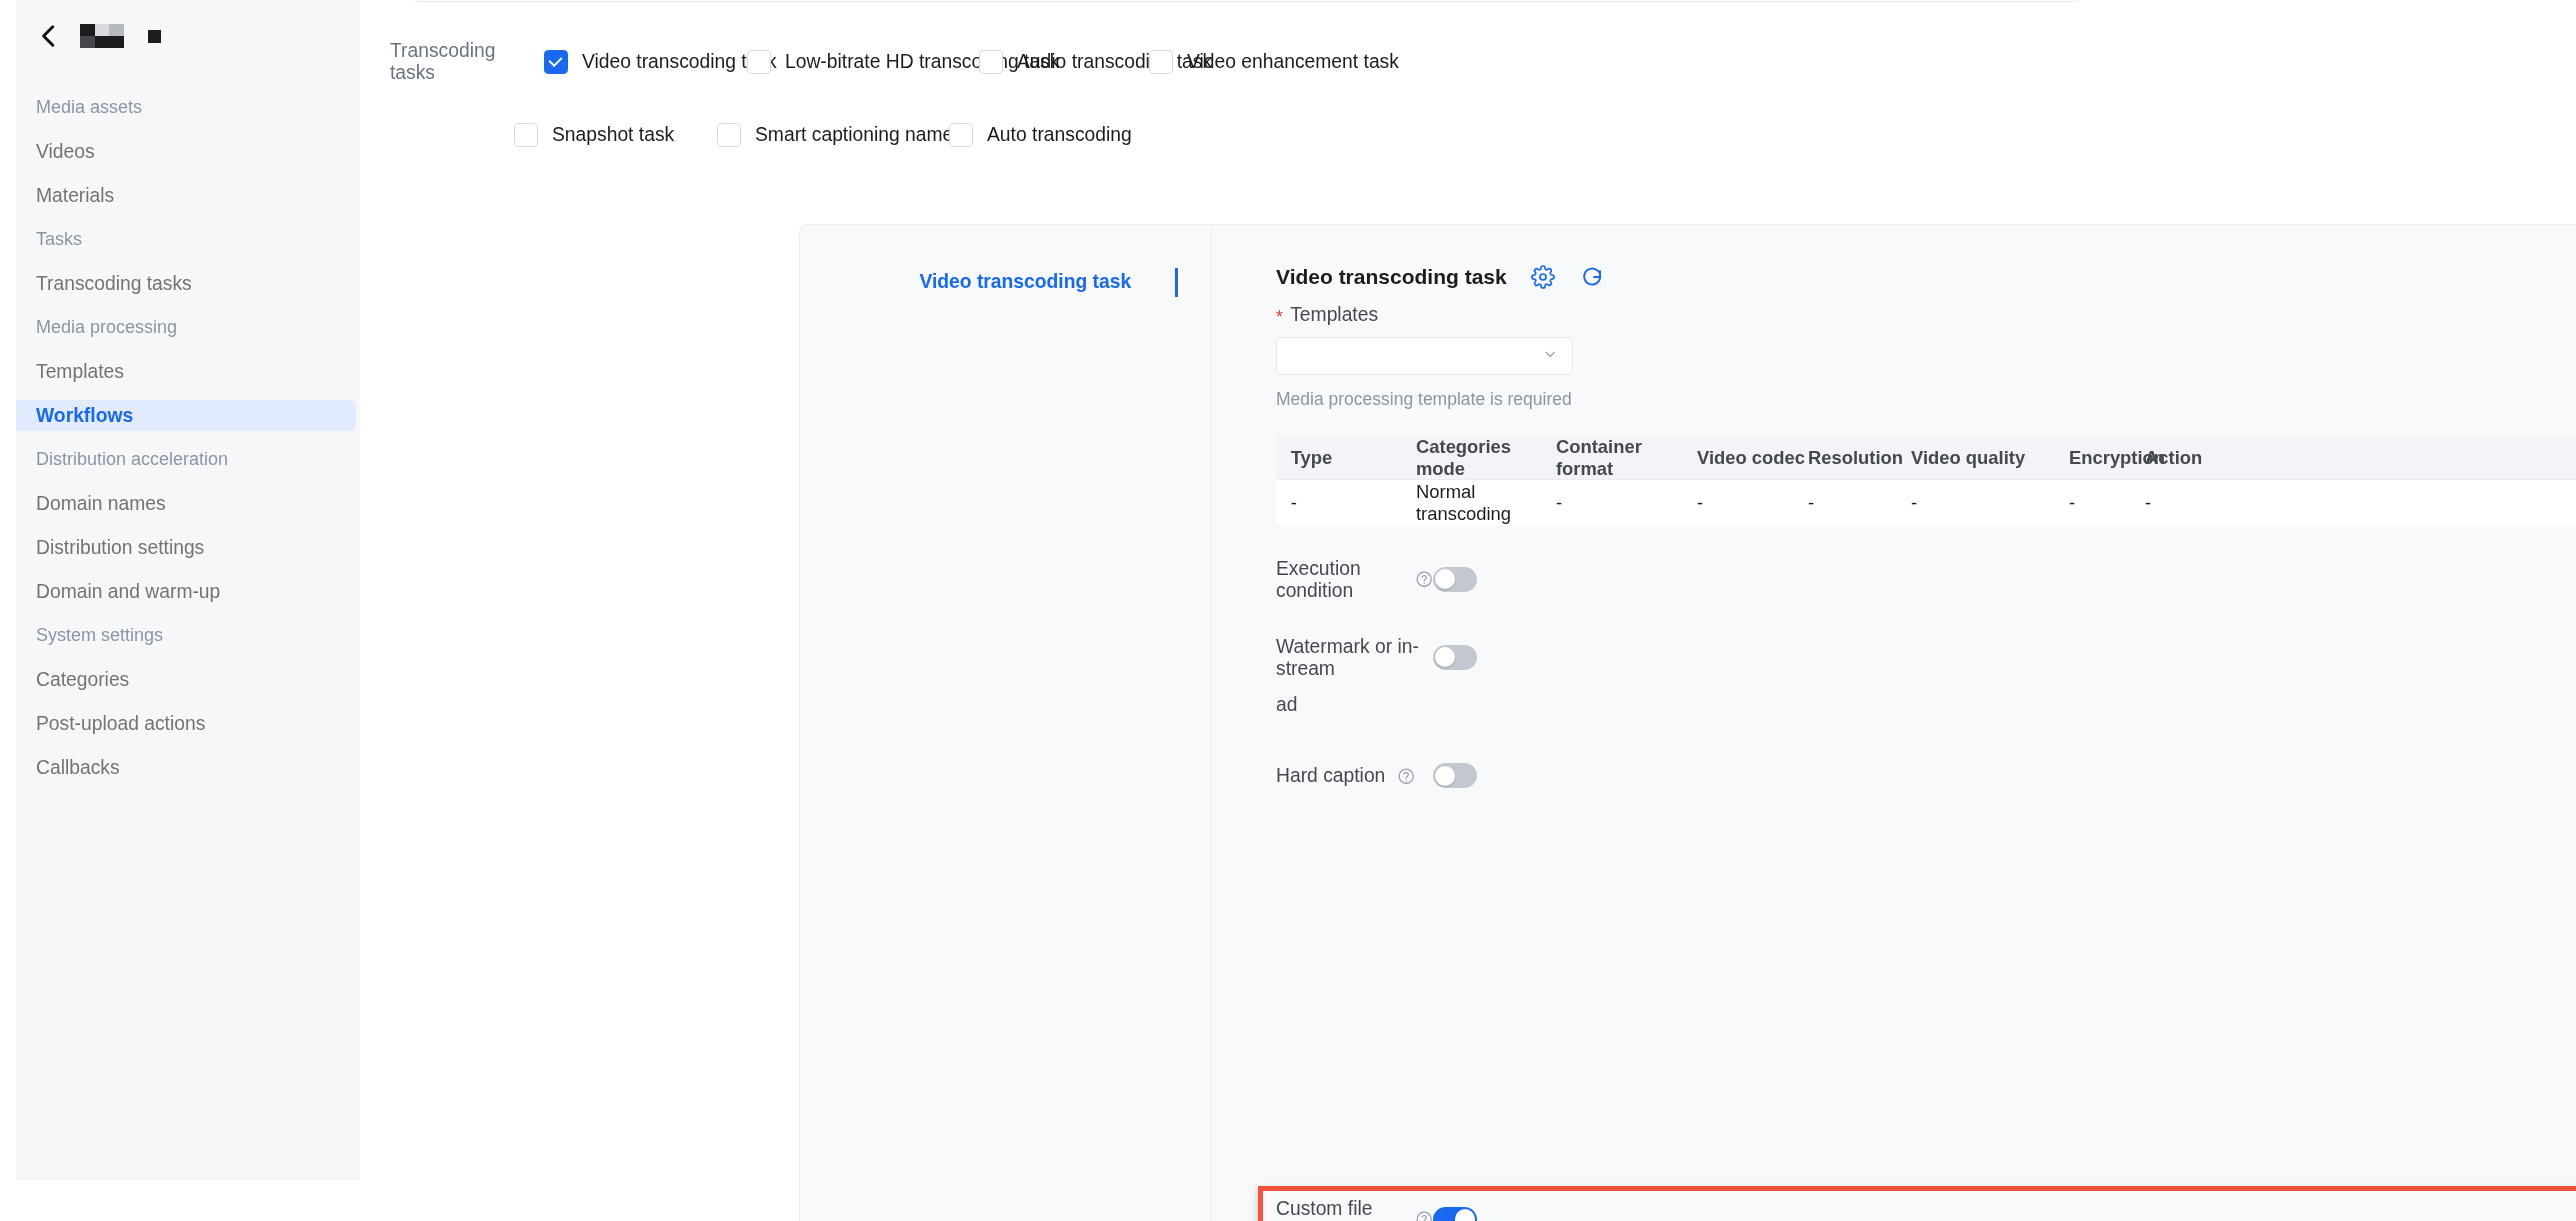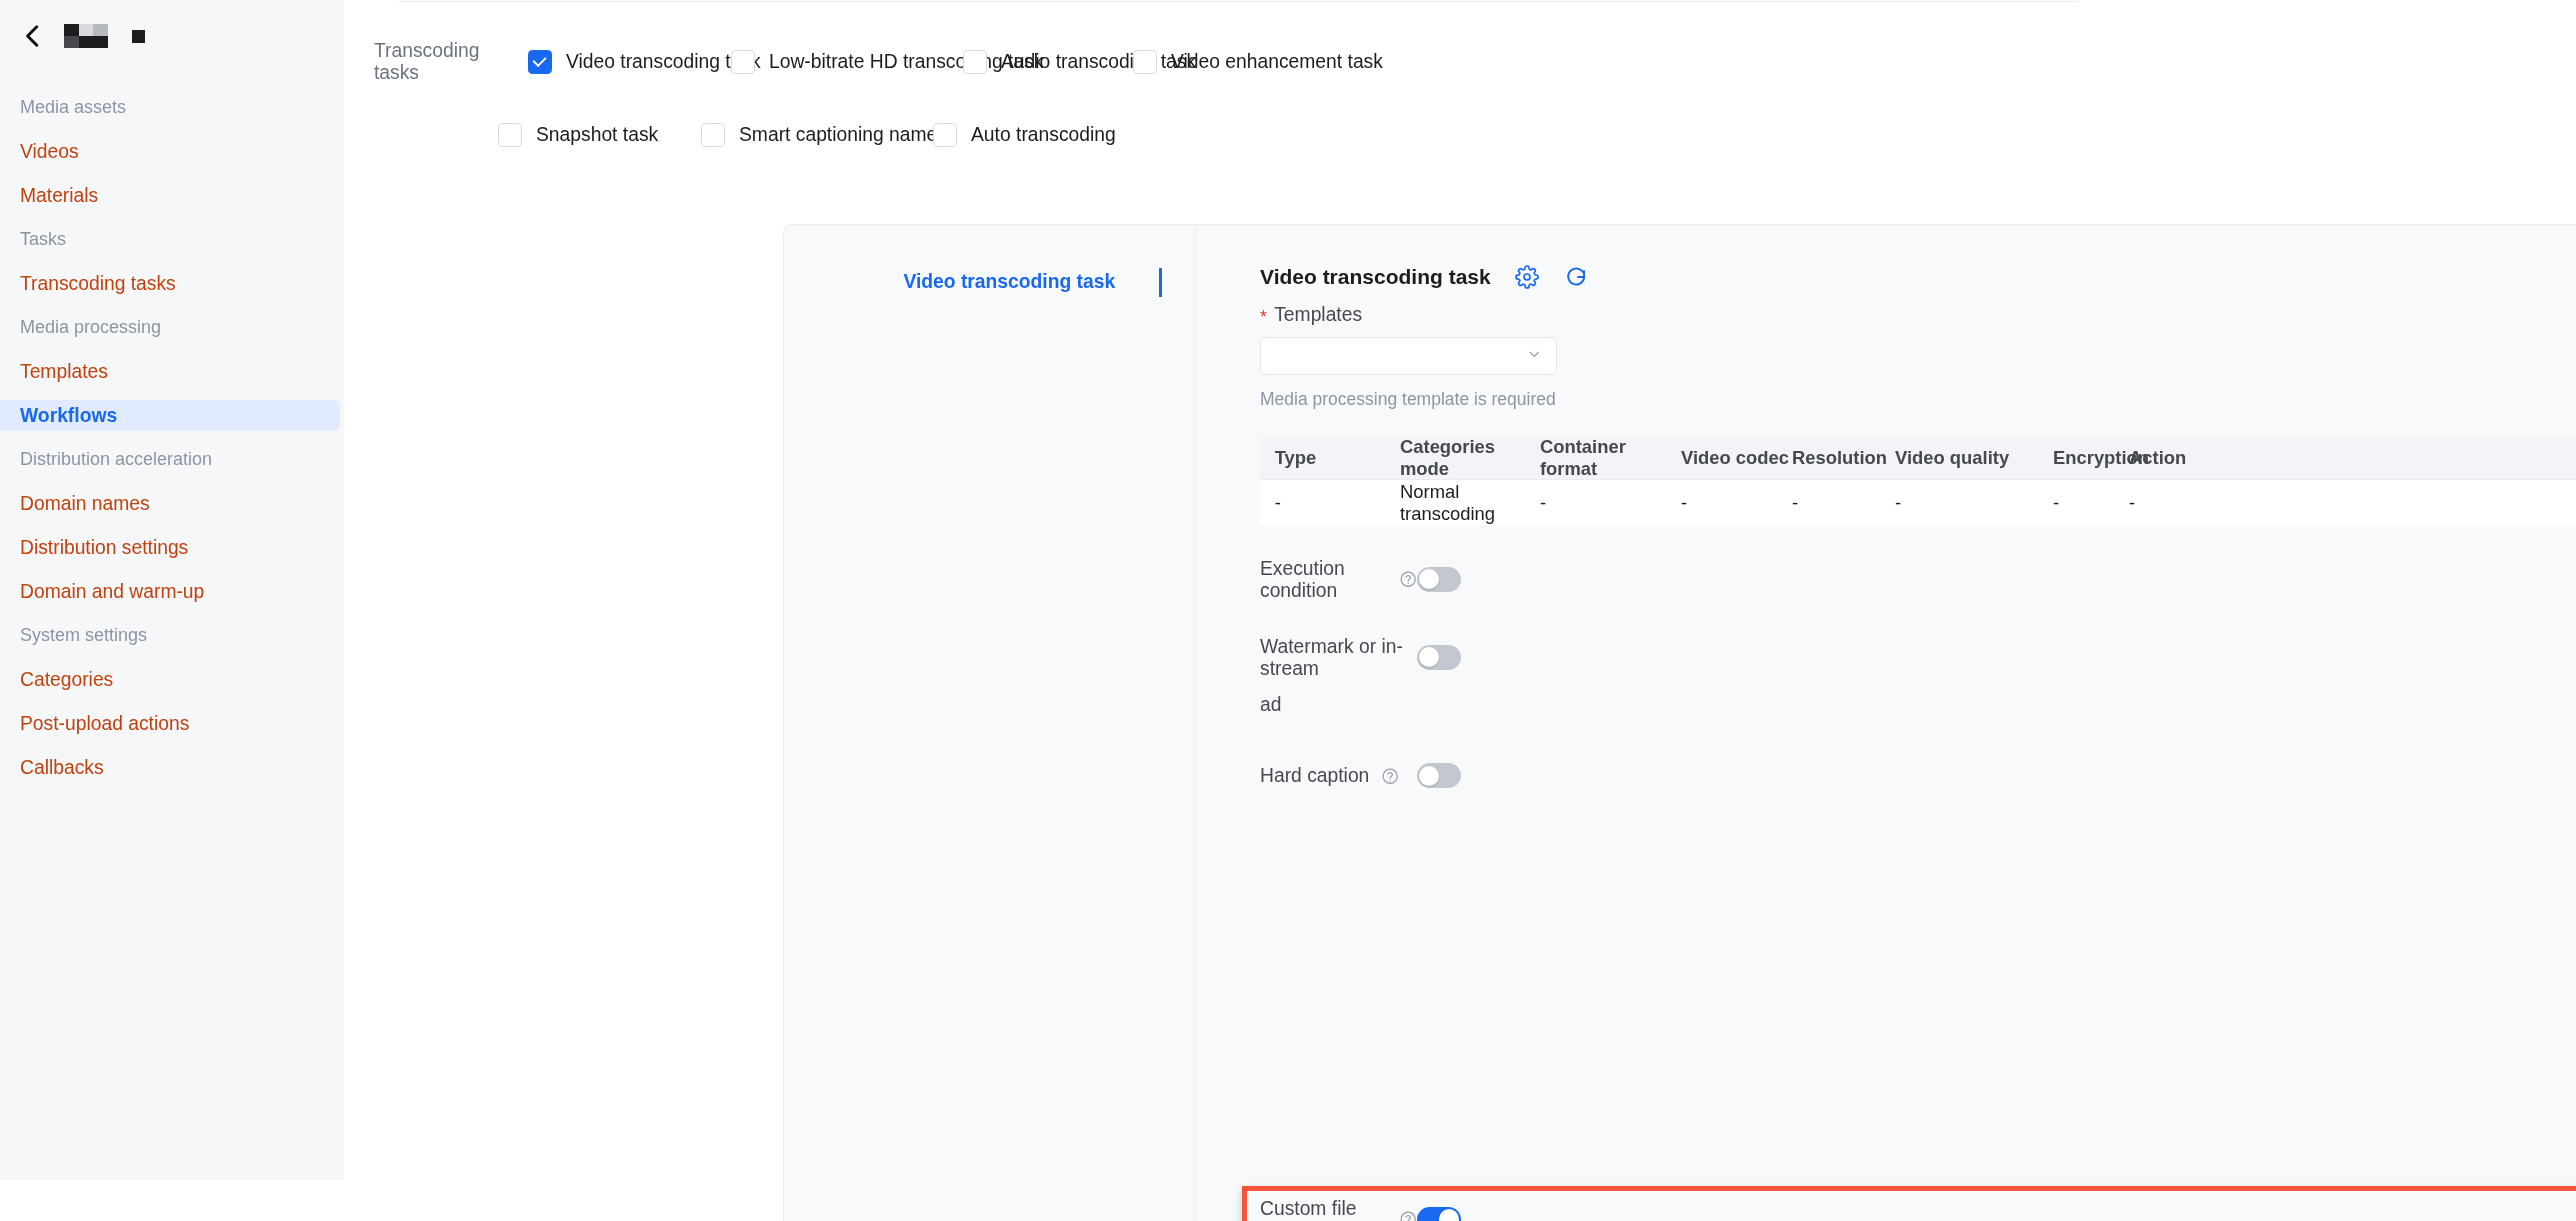--- a/index.html
+++ b/index.html
@@ -10,20 +10,21 @@
     overflow: hidden;
   }
   .app { display: flex; width: 2576px; height: 1222px; position: relative; }
 
   
   .sidebar {
     width: 344px; height: 1180px;
     background: #f6f7f9;
     flex: 0 0 344px;
     position: relative;
+    margin-left: 16px;
   }
   .sb-head {
     display: flex; align-items: center;
     height: 72px; padding-left: 20px; gap: 20px;
   }
   .back-icon {
     width: 24px; height: 24px;
     display: flex; align-items: center; justify-content: center;
     color: #111;
   }
@@ -37,21 +38,21 @@
   }
   .logo-grid i { display:block; }
   .logo-sq { width: 13px; height: 13px; background: #1d1d1f; }
 
   .sb-group-label {
     font-size: 18px; color: #8d94a3; font-weight: 400;
     padding: 0 0 0 20px; height: 31px; line-height: 31px;
   }
   .sb-item {
     height: 31px; line-height: 31px;
-    font-size: 19.3px; color: #c2410c;
+    font-size: 19.3px; color: #737373;
     padding-left: 20px;
     margin: 0 3.7px 0 0;
     border-radius: 0 5.5px 5.5px 0;
     white-space: nowrap;
   }
   .sb-item.active { color: #1868f0; background: #e2ebfd; font-weight: 700; }
   .sb-spacer-s { height: 13px; }
   .sb-spacer-m { height: 20px; }
 
   

